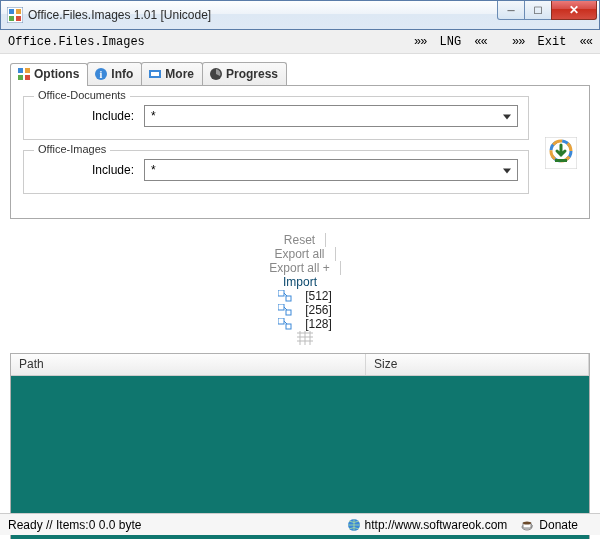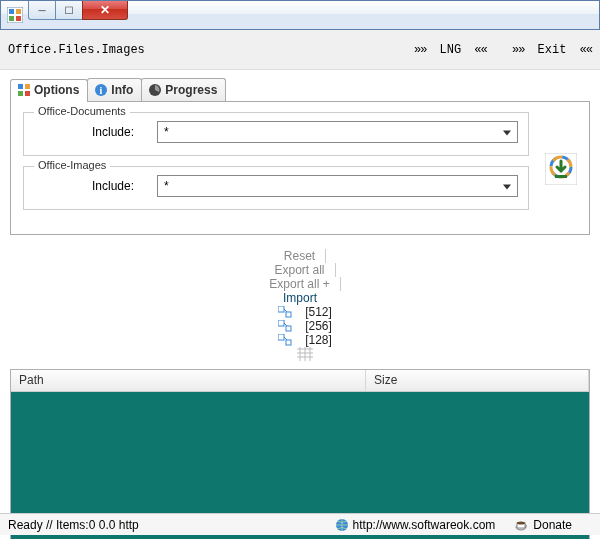--- a/index.html
+++ b/index.html
@@ -9,40 +9,40 @@
 .titlebar { height: 30px; background: linear-gradient(#fdfefe, #eef3f9 45%, #dde8f4 46%, #dfe9f5); border: 1px solid #5a7ca8; display: flex; align-items: center; padding-left: 6px; }
 .titlebar .app-icon { width: 16px; height: 16px; margin-right: 5px; }
 .titlebar .title-text { color: #2b2b2b; flex: 1; }
 .winbtns { display: flex; height: 20px; margin-right: 2px; margin-top: -8px; }
 .winbtn { width: 28px; height: 19px; border: 1px solid #6a8bb4; border-top: none; background: linear-gradient(#f3f7fb,#d7e5f3); display: flex; align-items: center; justify-content: center; color: #333; font-size: 10px; }
 .winbtn.min { border-radius: 0 0 0 3px; }
 .winbtn.close { width: 46px; background: linear-gradient(#eb7a78,#d64c45 45%,#c92f1e 46%,#d44c3f); color: #fff; border-color:#8a2f22; border-radius:0 0 3px 0; font-size:12px; font-weight:bold;}
 .winbtn + .winbtn { margin-left: -1px; }
 
 
-.headerbar { height: 40px; background: #f0f0f0; border-bottom: 1px solid #ddd; display: flex; align-items: center; padding: 0 8px; font-family: "Courier New", monospace; font-size: 12px; }
+.headerbar { height: 24px; background: #f0f0f0; border-bottom: 1px solid #ddd; display: flex; align-items: center; padding: 0 8px; font-family: "Courier New", monospace; font-size: 12px; }
 .headerbar .app-name { flex: 1; }
 .headerbar .rightlinks span { margin-left: 6px; }
 .headerbar .arrows { letter-spacing: -1px; }
 
 
 .client { padding: 8px 10px 0 10px; }
 
 
 .tabs { display: flex; border-bottom: 1px solid #aaa; position: relative; z-index: 2; font-weight: bold; }
 .tab { display: flex; align-items: center; gap: 3px; padding: 3px 8px 4px 6px; border: 1px solid #aaa; border-bottom: none; background: linear-gradient(#f9f9f9,#ececec); margin-right: -1px; border-radius: 3px 3px 0 0; color: #333; }
 .tab.active { background: #fff; position: relative; top: 1px; padding-bottom: 5px; z-index: 3; }
 .tab .ticon { width: 14px; height: 14px; }
 .tabpanel { border: 1px solid #aaa; border-top: none; padding: 10px 12px 14px 12px; background: #fff; }
 
 
 .groupbox { border: 1px solid #ccc; border-radius: 0; padding: 8px 10px 12px 10px; margin-bottom: 10px; position: relative; }
 .groupbox .legend { position: absolute; top: -8px; left: 10px; background: #fff; padding: 0 4px; font-size: 11px; color: #333; }
 .fieldrow { display: flex; align-items: center; }
-.fieldrow label { width: 100px; text-align: right; margin-right: 23px; }
+.fieldrow label { width: 100px; text-align: right; margin-right: 10px; }
 .combo { flex: 1; height: 22px; border: 1px solid #888; background: #fff; display: flex; align-items: center; padding: 0 6px; position: relative; }
 .combo .arrow { position: absolute; right: 6px; top: 50%; transform: translateY(-30%); border-left: 4px solid transparent; border-right: 4px solid transparent; border-top: 5px solid #333; }
 
 
 .toolbar-panel { display: flex; align-items: center; }
 .side-icon { width: 32px; height: 32px; margin-left: 16px; margin-top: 6px; }
 
 
 .actionbar { display: flex; align-items: center; margin-top: 12px; padding: 2px 0 8px 0; flex-direction: column; }
 .actionbar .act { color: #888; padding: 0 10px; border-right: 1px solid #ccc; }
@@ -63,35 +63,36 @@
 
 .hscroll { height: 17px; background: #f0f0f0; border: 1px solid #ccc; display: flex; align-items: center; margin-top: 2px; }
 .hscroll .sbtn { width: 17px; height: 15px; background: linear-gradient(#f6f6f6,#e2e2e2); border: 1px solid #bbb; display:flex; align-items:center; justify-content:center; font-size:9px; color:#555;}
 .hscroll .track { flex: 1; position: relative; height: 15px; }
 .hscroll .thumb { position: absolute; left: 2px; top: 0; width: 360px; height: 15px; background: linear-gradient(#f2f6fb,#d6e4f2); border: 1px solid #9ab5d4; border-radius: 2px; }
 .hscroll .thumb::after { content:"⦀"; color:#8aa8c8; position:absolute; left:50%; top:50%; transform:translate(-50%,-55%); font-size:10px; }
 
 
 .statusbar { height: 22px; border-top: 1px solid #ccc; display: flex; align-items: center; padding: 0 8px; font-size: 12px; position: absolute; bottom: 4px; left: 0; right: 0; background: #f6f6f6; }
 .statusbar .stext { flex: 1; }
-.statusbar .link { display: flex; align-items: center; gap: 4px; margin-right: 20px; }
+.statusbar .link { display: flex; align-items: center; gap: 4px; margin-right: 14px; }
 .statusbar .link .sicon { width: 14px; height: 14px; }
 
 </style>
 </head>
 <body>
 
 <div class="titlebar">
   <svg class="app-icon" viewBox="0 0 16 16">
       <rect width="16" height="16" fill="#fff" stroke="#6a8bb4"></rect>
       <rect x="2" y="2" width="5" height="5" fill="#3b88d8"></rect>
       <rect x="9" y="2" width="5" height="5" fill="#e8a23b"></rect>
       <rect x="2" y="9" width="5" height="5" fill="#5cab4a"></rect>
       <rect x="9" y="9" width="5" height="5" fill="#d84b3b"></rect>
     </svg>
+  <span class="title-text">Office.Files.Images 1.01 [Unicode]</span>
   <div class="winbtns">
     <div class="winbtn min">─</div>
     <div class="winbtn">☐</div>
     <div class="winbtn close">✕</div>
   </div>
 </div>
 
 <div class="headerbar">
   <span class="app-name">Office.Files.Images</span>
   <span class="rightlinks">
@@ -117,20 +118,27 @@
           <rect x="8" y="8" width="5" height="5" fill="#d84b3b"></rect>
         </svg>
       <span>Options</span>
     </div>
     <div class="tab">
       <svg class="ticon" viewBox="0 0 14 14">
           <circle cx="7" cy="7" r="6" fill="#3b88d8"></circle>
           <text x="7" y="11" font-size="10" text-anchor="middle" fill="#fff" font-family="Georgia">i</text>
         </svg>
       <span>Info</span>
+    </div>
+    <div class="tab">
+      <svg class="ticon" viewBox="0 0 14 14">
+          <rect x="1" y="3" width="12" height="8" fill="#3b88d8"></rect>
+          <rect x="3" y="5" width="8" height="4" fill="#fff"></rect>
+        </svg>
+      <span>More</span>
     </div>
     <div class="tab">
       <svg class="ticon" viewBox="0 0 14 14">
           <circle cx="7" cy="7" r="6" fill="#444"></circle>
           <path d="M7 7 L7 2 A5 5 0 0 1 11 9 Z" fill="#9a9a9a"></path>
         </svg>
       <span>Progress</span>
     </div>
   </div>
 
@@ -223,21 +231,21 @@
     <div class="sbtn">◄</div>
     <div class="track">
       <div class="thumb"></div>
     </div>
     <div class="sbtn">►</div>
   </div>
 
 </div>
 
 <div class="statusbar">
-  <span class="stext">Ready // Items:0 0.0 http</span>
+  <span class="stext">Ready // Items:0 0.0 byte</span>
   <span class="link">
     <svg class="sicon" viewBox="0 0 14 14">
         <circle cx="7" cy="7" r="6" fill="#3b88d8"></circle>
         <path d="M1 7 H13 M7 1 V13 M2 3 Q7 6 12 3 M2 11 Q7 8 12 11" stroke="#aee0a0" stroke-width="0.8" fill="none"></path>
       </svg>
     <span>http://www.softwareok.com</span>
   </span>
   <span class="link">
     <svg class="sicon" viewBox="0 0 14 14">
         <ellipse cx="6" cy="9" rx="5" ry="3" fill="#ddd" stroke="#888"></ellipse>

